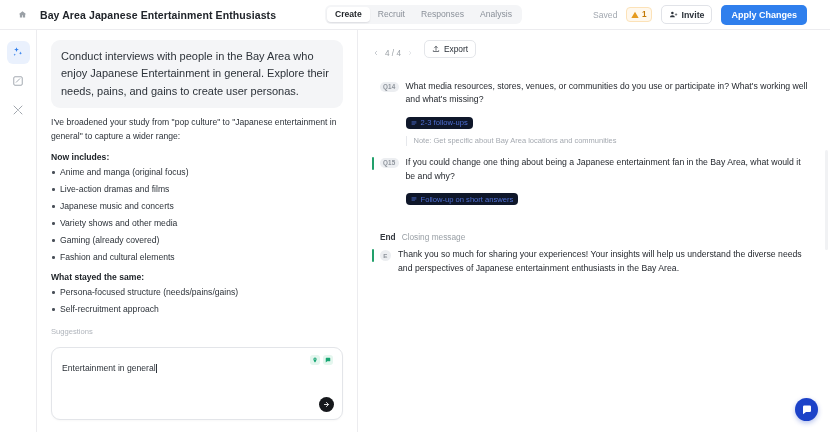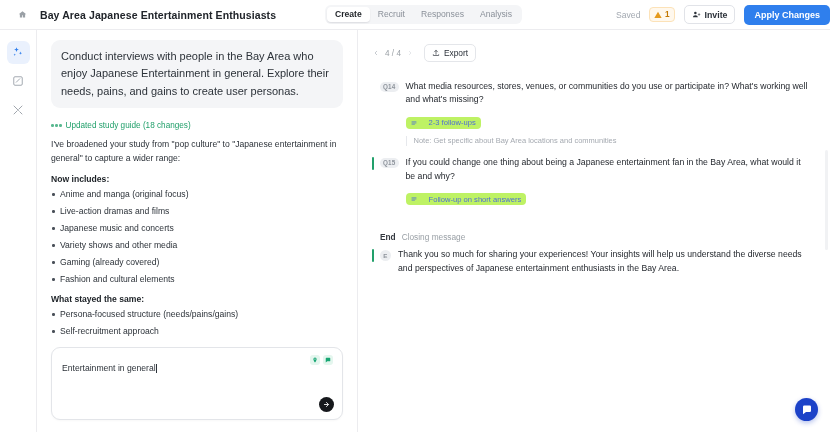--- a/index.html
+++ b/index.html
@@ -11,21 +11,21 @@
     overflow: hidden;
     -webkit-font-smoothing: antialiased;
   }
 
   
   .topbar {
     height: 30px;
     display: flex;
     align-items: center;
     border-bottom: 1px solid #ececef;
-    padding: 0 0 0 14px;
+    padding: 0 23px 0 14px;
     background: #fff;
     position: relative;
   }
   .home-btn {
     width: 17px; height: 17px;
     display: flex; align-items: center; justify-content: center;
     border-radius: 4px;
     color: #9aa0a6;
     flex: none;
   }
@@ -259,21 +259,20 @@
     flex: 1;
     display: flex;
     flex-direction: column;
     background: #fff;
     position: relative;
     overflow: hidden;
   }
   .guide-toolbar {
     height: 26px;
     display: flex;
-    align-items: center;
     gap: 10px;
     padding: 0 14px;
     margin-top: 10px;
   }
   .pager { display: flex; align-items: center; gap: 5px; color: #b6bbc2; }
   .pager .pg { font-size: 8.2px; color: #9aa0a6; }
   .chev { width: 8px; height: 8px; display:flex;align-items:center;justify-content:center; color:#b6bbc2;}
   .chev.dis { color: #dcdfe3; }
   .export-btn {
     display: flex; align-items: center; gap: 4px;
@@ -325,22 +324,22 @@
     font-size: 6.2px;
   }
   .qcontent { flex: 1; }
   .qtext {
     font-size: 8.7px;
     line-height: 1.55;
     color: #25292f;
   }
   .chiprow { margin-top: 5px; }
   .chip {
-    display: inline-flex; align-items: center; gap: 12px;
-    background: #bef264;
+    display: inline-flex; align-items: center; gap: 4px;
+    background: #0f172a;
     color: #4f6fd4;
     border-radius: 4px;
     font-size: 7.6px;
     height: 12px;
     padding: 0 5px;
     font-weight: 500;
   }
   .note {
     margin-top: 6px;
     border-left: 1.5px solid #e6e8ec;
@@ -444,28 +443,20 @@
           </svg>
       </span>
     </div>
   </div>
 
   <div class="chat-pane">
     <div class="chat-scroll">
 
       <div class="user-bubble">Conduct interviews with people in the Bay Area who enjoy Japanese Entertainment in general. Explore their needs, pains, and gains to create user personas.</div>
 
-      <div class="guide-head">
-        <span class="guide-dots">
-            <i></i>
-            <i></i>
-            <i></i>
-          </span>
-        <span>Updated study guide (18 changes)</span>
-      </div>
 
       <div class="assist-text">I've broadened your study from "pop culture" to "Japanese entertainment in general" to capture a wider range:</div>
 
       <div class="sec-head">Now includes:</div>
       <ul class="blist">
         <li>Anime and manga (original focus)</li>
         <li>Live-action dramas and films</li>
         <li>Japanese music and concerts</li>
         <li>Variety shows and other media</li>
         <li>Gaming (already covered)</li>

